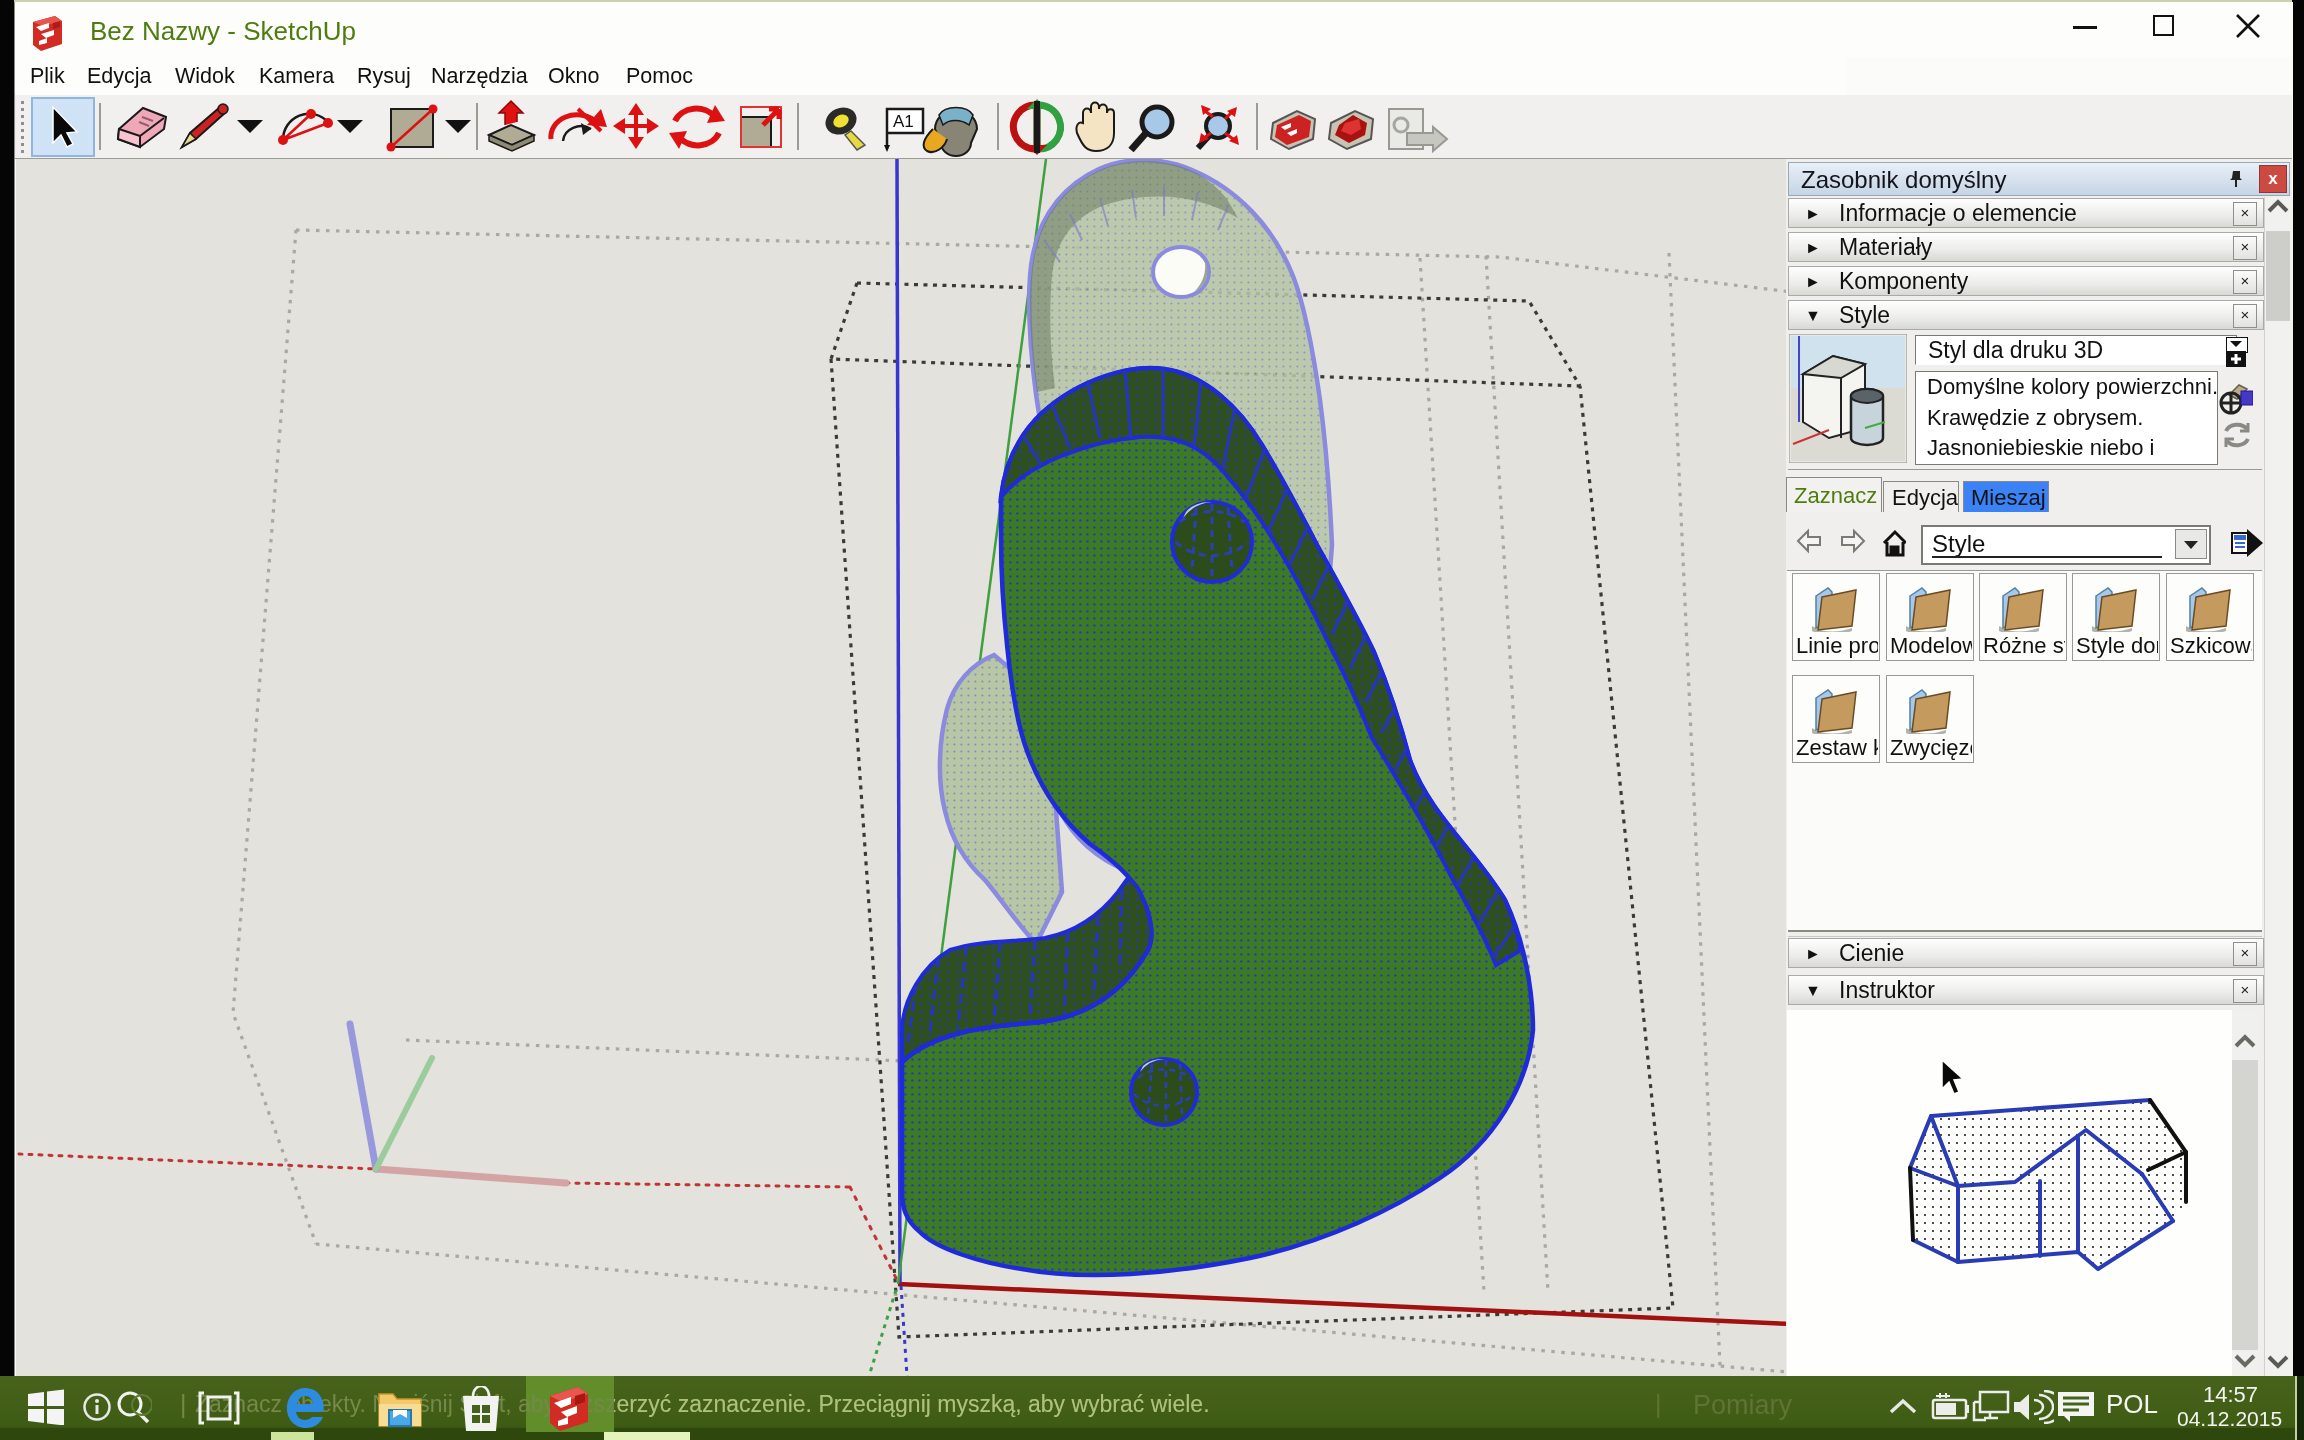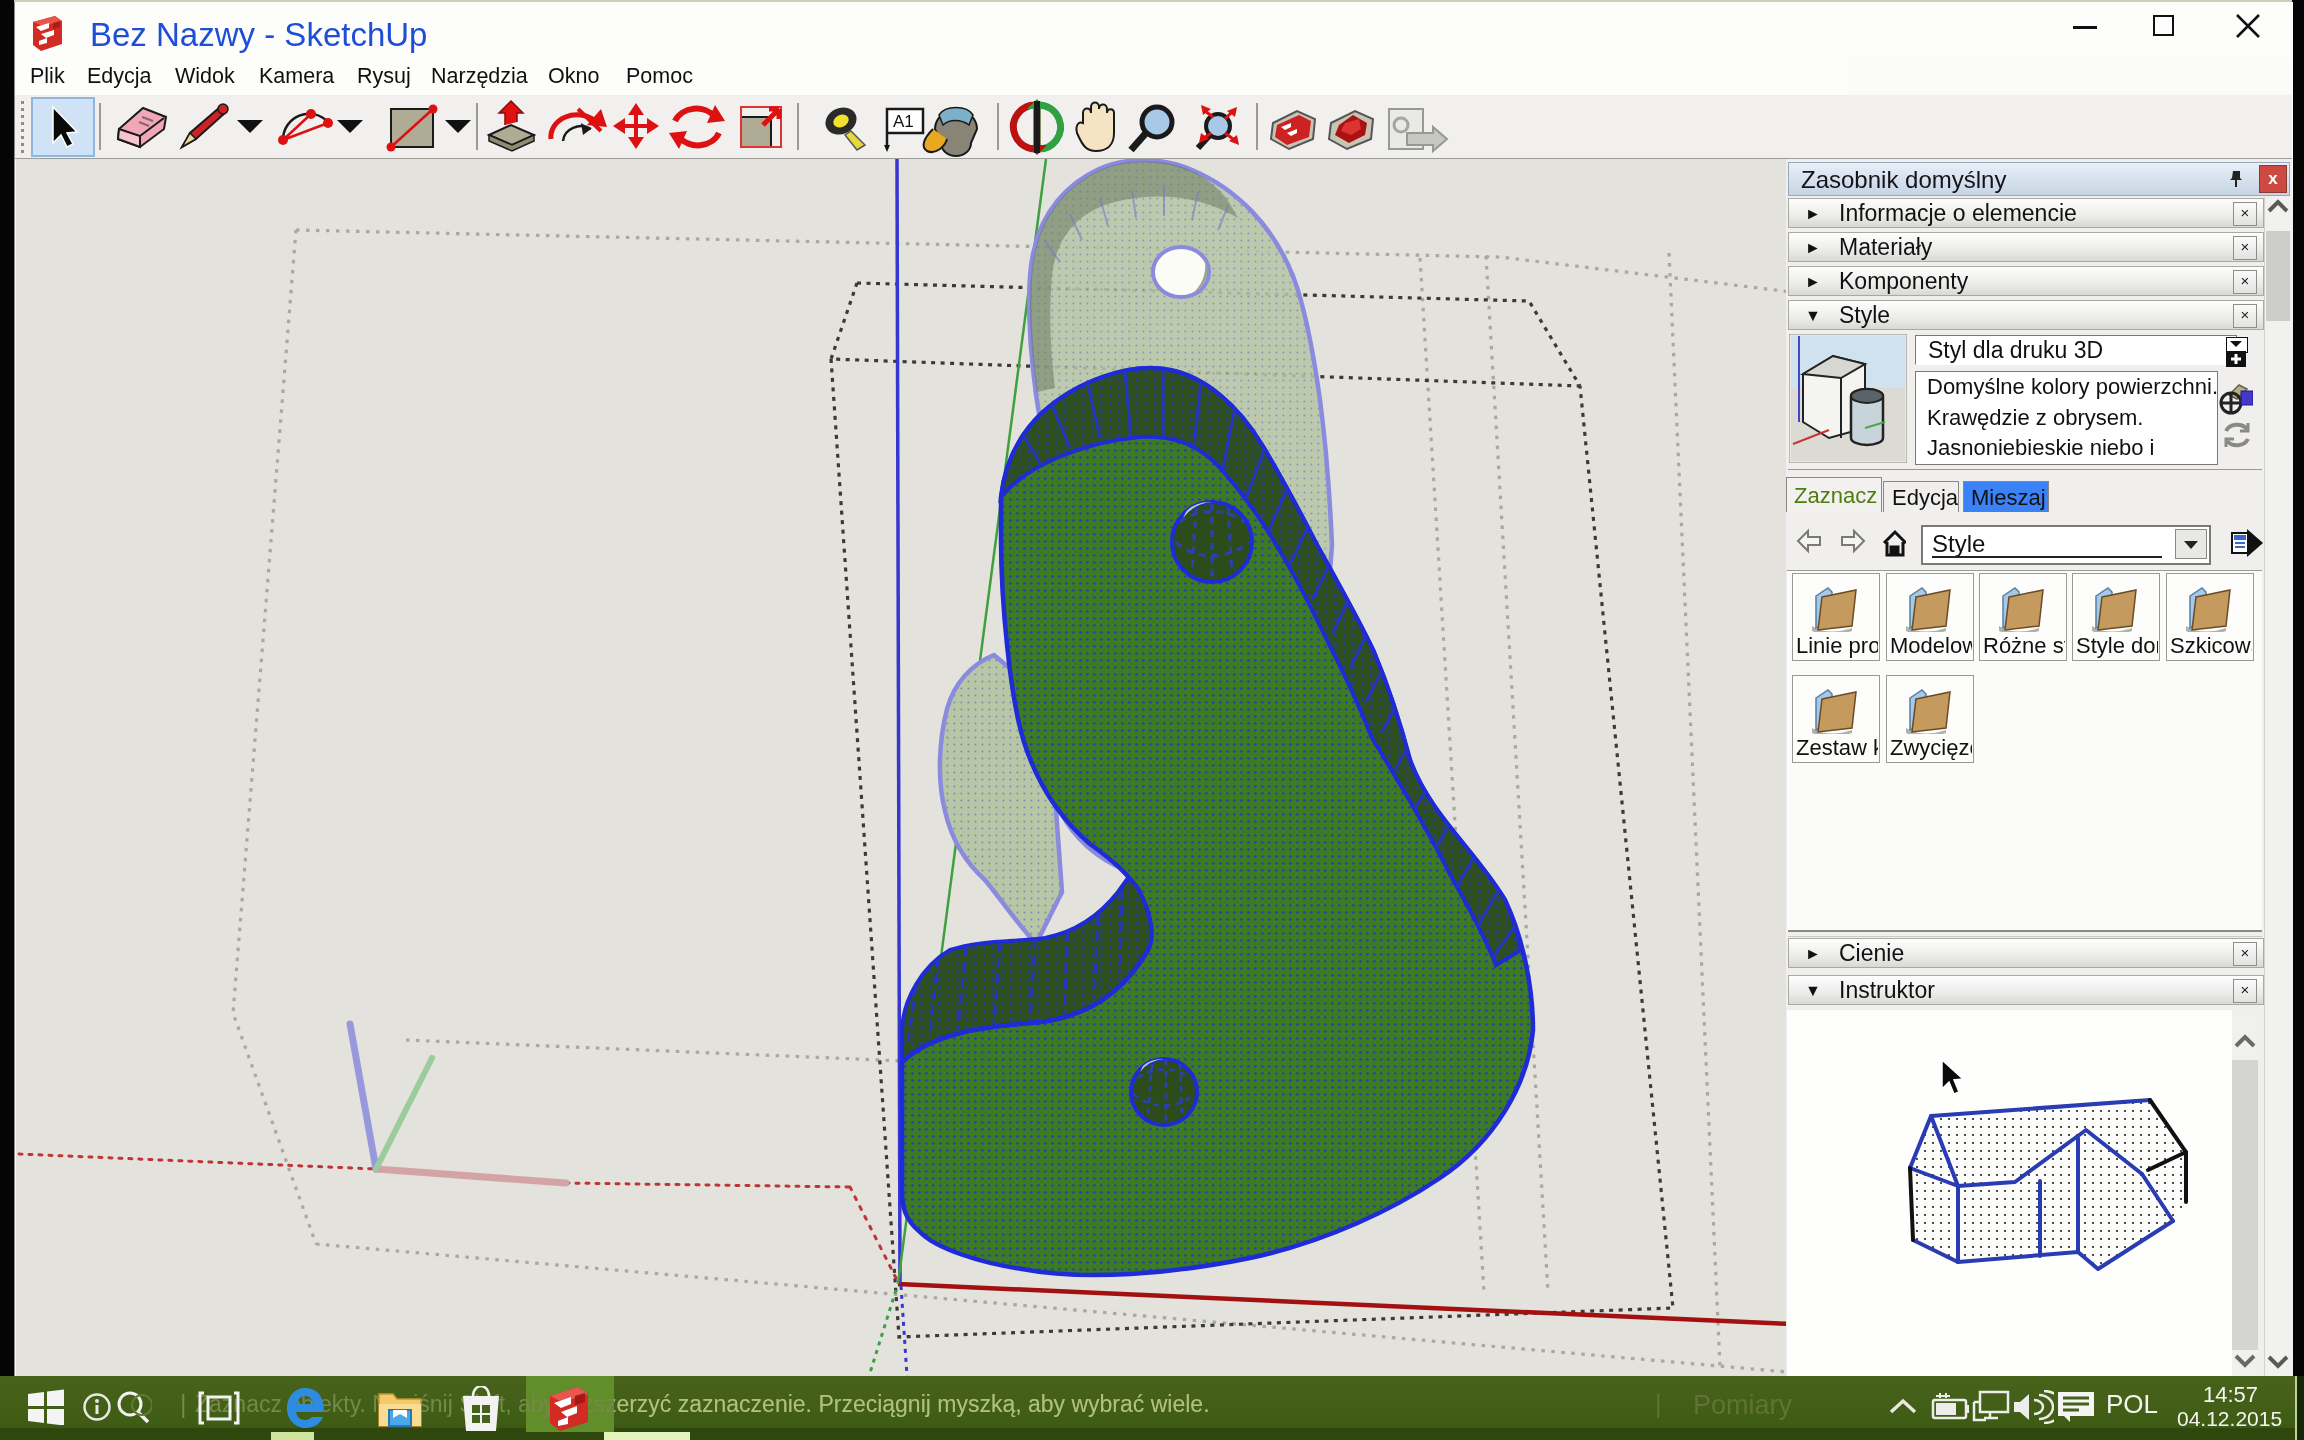--- a/index.html
+++ b/index.html
@@ -2,21 +2,21 @@
 <html><head>
 <meta charset="utf-8">
 <style>
   html,body{margin:0;padding:0;}
   body{width:2304px;height:1440px;overflow:hidden;background:#000;font-family:"Liberation Sans",sans-serif;}
   #screen{position:absolute;left:0;top:0;width:2304px;height:1440px;background:#050505;}
   .abs{position:absolute;}
   #topline{left:14px;top:0;width:2278px;height:2px;background:#c9d2b0;}
   #win{left:14px;top:2px;width:2278px;height:1438px;background:#fbfbf9;border-left:1px solid #8a8a84;}
   #titlebar{left:15px;top:2px;width:2277px;height:55px;background:#fdfdfb;}
-  #titletext{left:75px;top:14px;font-size:33px;color:#1d4ed8;}
+  #titletext{left:75px;top:14px;font-size:26px;color:#4d7c0f;}
   .winbtn{top:0px;height:55px;color:#111;}
   #menubar{left:15px;top:57px;width:1832px;height:38px;background:#fdfdfb;}
   .mi{position:absolute;top:7px;font-size:21.5px;color:#101010;}
   #toolbar{left:15px;top:95px;width:2277px;height:63px;background:#f1f0ee;border-bottom:1px solid #9d9d97;}
   #viewport{left:16px;top:159px;width:1770px;height:1217px;background:#e3e2dd;}
   #panel{left:1786px;top:159px;width:506px;height:1217px;background:#f0efed;}
   .bar{position:absolute;left:2px;width:474px;height:28px;background:linear-gradient(#fefefe,#ececea 60%,#d8d8d5);border:1px solid #aaaaa4;}
   .bar .tri{position:absolute;left:16px;top:6px;font-size:16px;color:#111;}
   .bar .lbl{position:absolute;left:50px;top:1px;font-size:23px;color:#111;}
   .xbtn{position:absolute;right:6px;top:3px;width:22px;height:22px;background:linear-gradient(#fbfbfb,#e2e2e0);border:1px solid #8f8f89;font-size:15px;color:#222;text-align:center;line-height:20px;}

